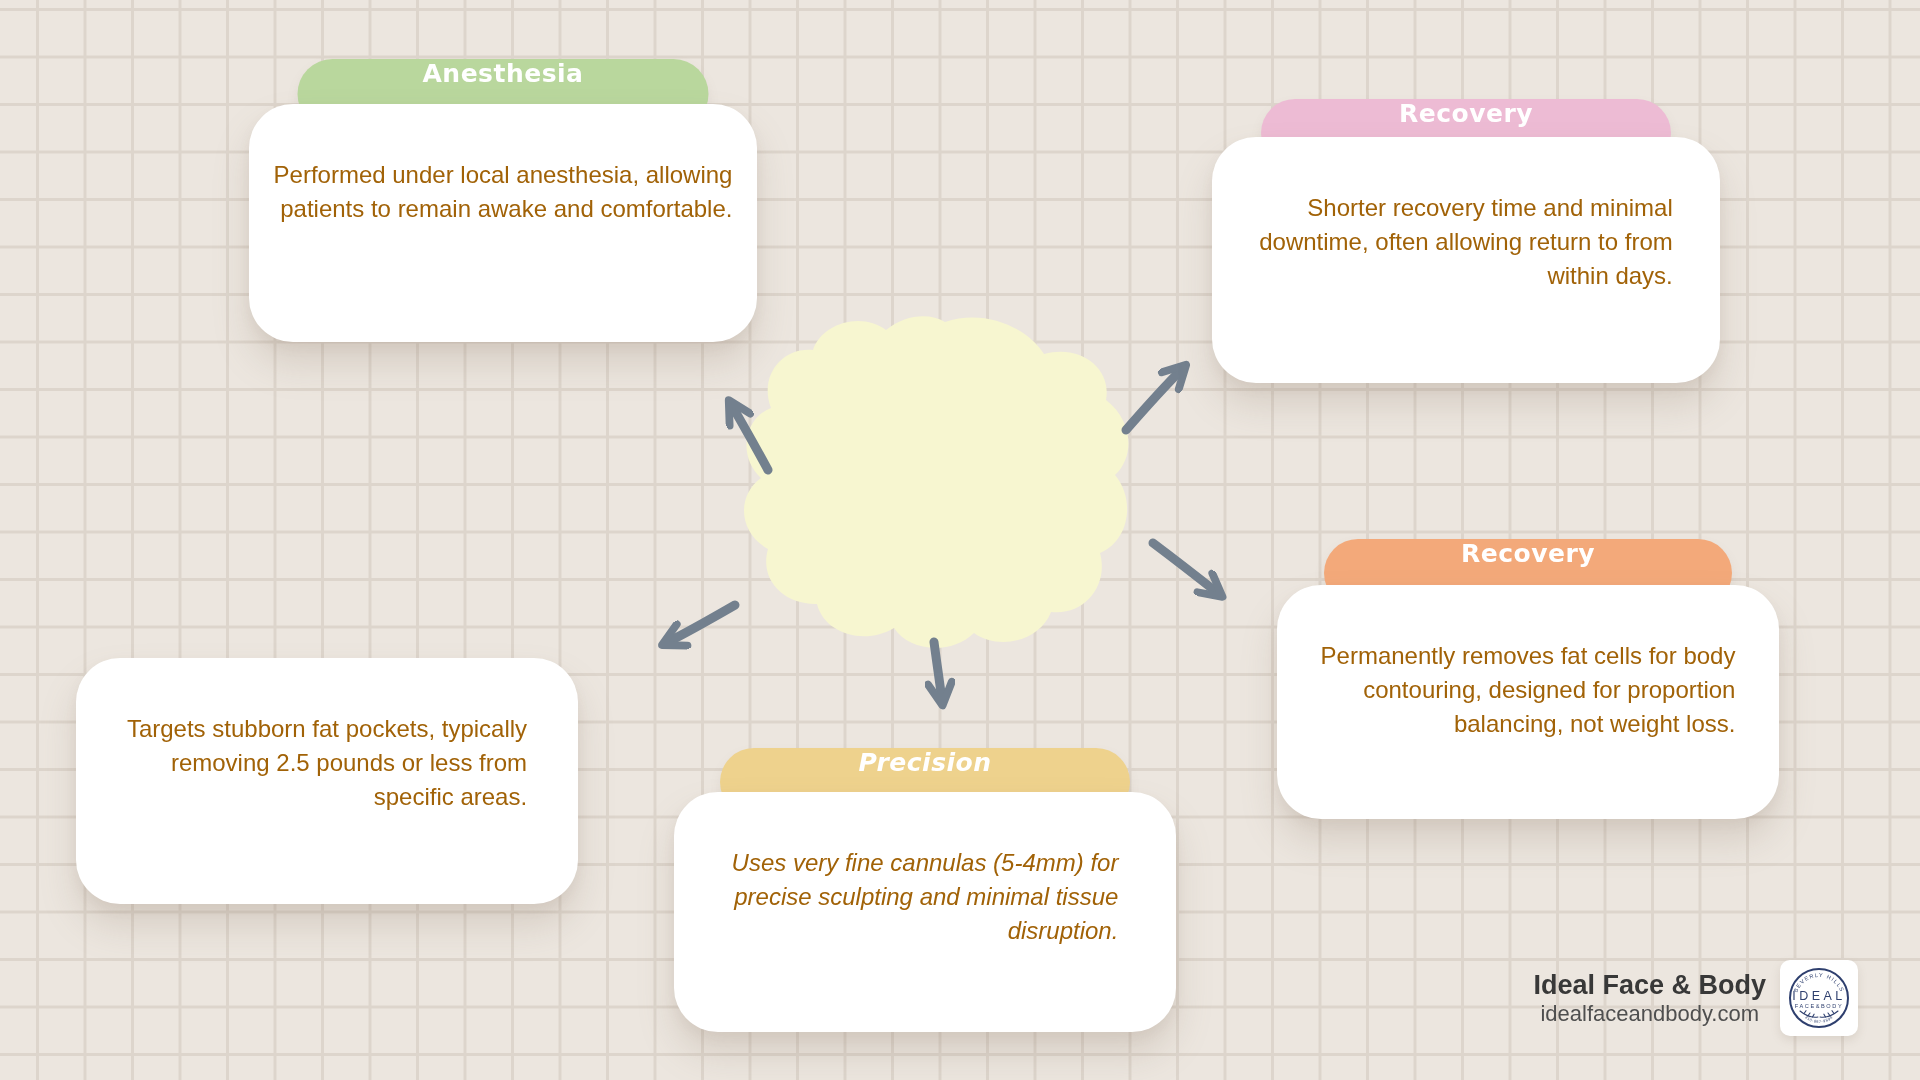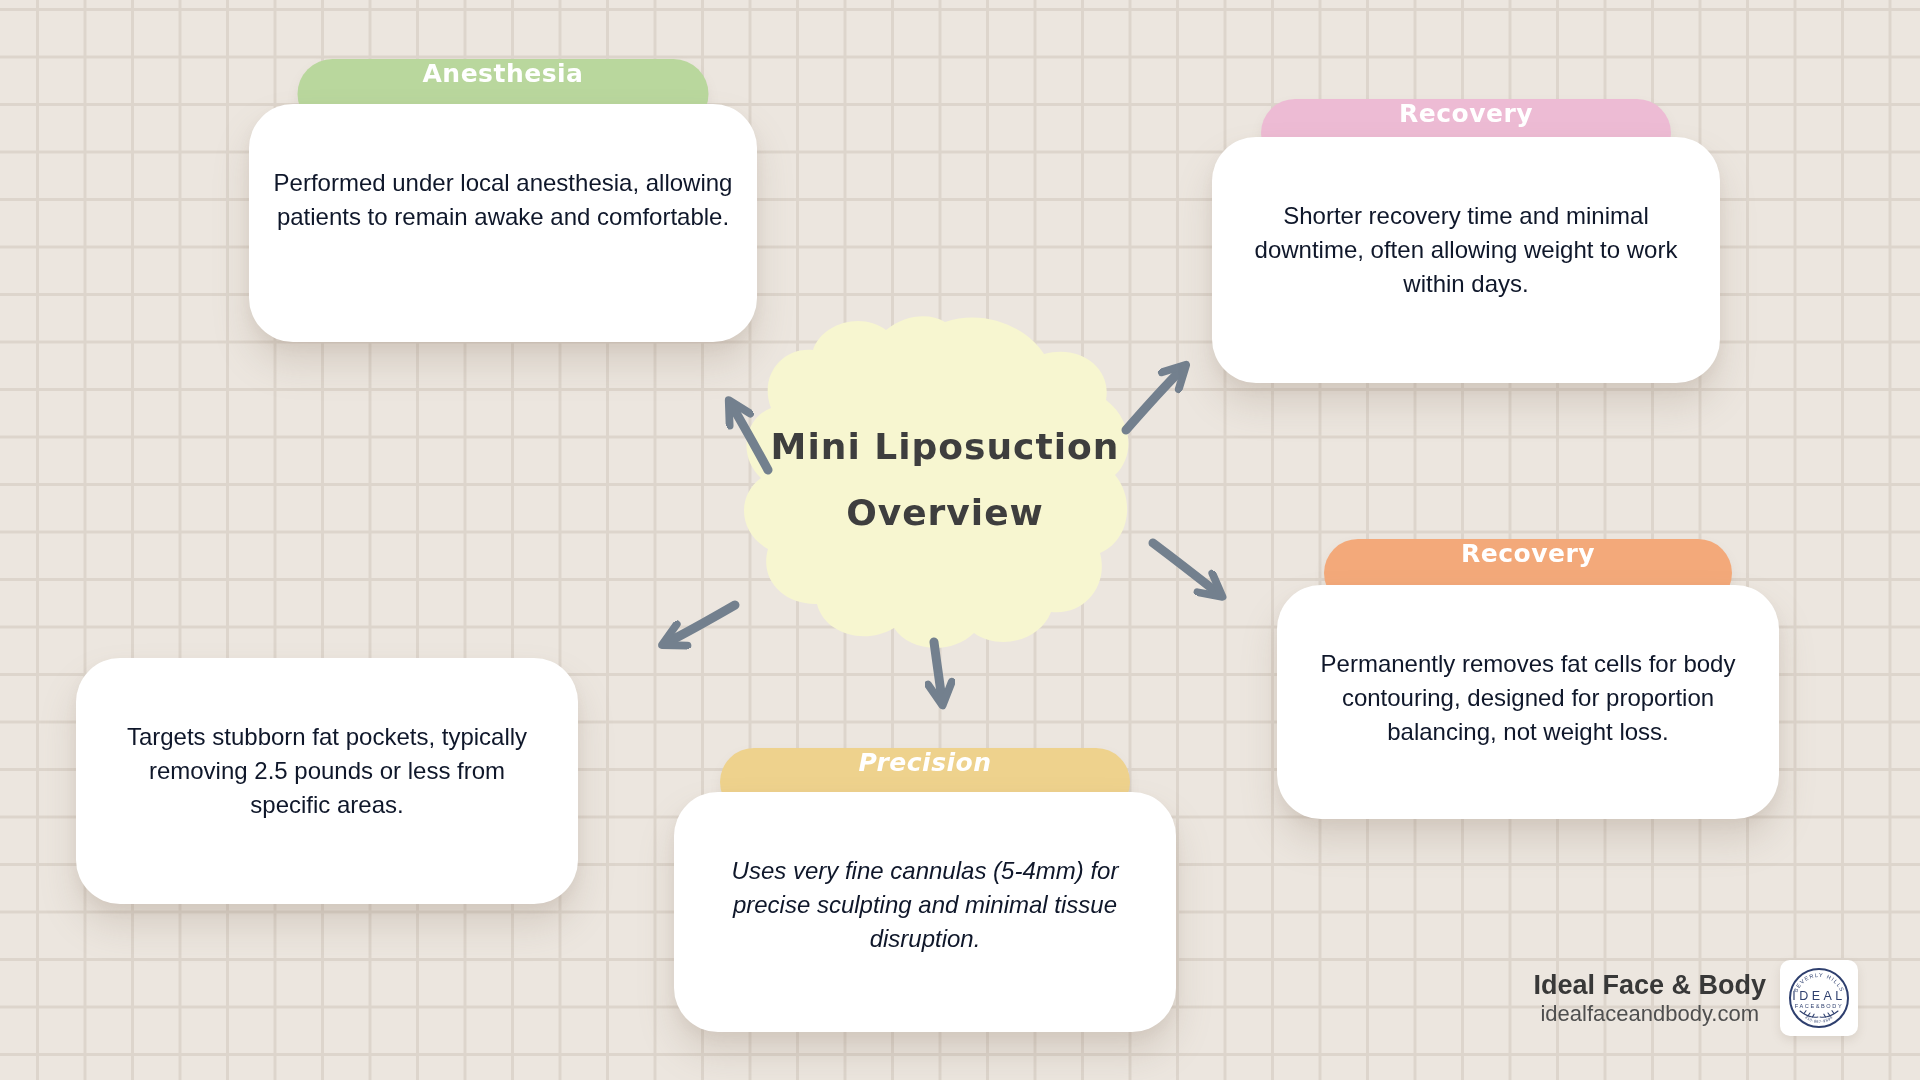--- a/index.html
+++ b/index.html
@@ -32,22 +32,22 @@
     font-family:"DejaVu Sans",sans-serif;font-weight:bold;
     font-size:25px;color:#ffffff;letter-spacing:0.5px;
   }
   .card{
     position:absolute;left:0;top:0;width:100%;height:100%;z-index:2;
     background:#ffffff;border-radius:44px;
     box-shadow:0 22px 36px rgba(141,121,104,0.22),0 6px 12px rgba(141,121,104,0.08);
     display:flex;justify-content:center;
   }
   .card-text{
-    margin:16px;padding-top:46px;text-align:center;white-space:pre-line;
-    font-size:24px;line-height:34px;color:#0f172a;
+    margin:8px;padding-top:46px;text-align:right;white-space:pre-line;
+    font-size:24px;line-height:34px;color:#a16207;
   }
   .footer{
     position:absolute;right:62px;bottom:44px;
     display:flex;align-items:center;gap:14px;
   }
   .footer-text{text-align:center;}
   .brand-name{font-size:27px;font-weight:bold;color:#383838;}
   .brand-site{font-size:22px;color:#4f4f4f;}
   .logo-badge{
     width:78px;height:76px;background:#ffffff;border-radius:10px;
@@ -85,40 +85,38 @@
 
     <g stroke="#73808e" stroke-width="9" stroke-linecap="round" fill="none">
       <path d="M 768,470 C 754,444 742,423 731,404" marker-end="url(#ah)"></path>
       <path d="M 1126,430 C 1147,406 1166,385 1183,368" marker-end="url(#ah)"></path>
       <path d="M 1153,543 C 1177,561 1200,579 1219,594" marker-end="url(#ah)"></path>
       <path d="M 934,642 C 937,665 940,684 942,701" marker-end="url(#ah)"></path>
       <path d="M 735,605 C 709,620 686,633 666,643" marker-end="url(#ah)"></path>
     </g>
   </svg>
 
-  <div class="center-title">Mini Liposuction
-Overview</div>
 
   <div class="card-group" style="left:249px;top:104px;width:508px;height:238px;">
     <div class="pill" style="top: -45px; width: 411px; height: 70px; background-color: rgb(185, 215, 157);">
       <span class="pill-label">Anesthesia</span>
     </div>
     <div class="card">
       <p class="card-text">Performed under local anesthesia, allowing
 patients to remain awake and comfortable.</p>
     </div>
   </div>
 
   <div class="card-group" style="left:1212px;top:137px;width:508px;height:246px;">
     <div class="pill" style="top: -38px; width: 410px; height: 68px; background-color: rgb(237, 187, 212);">
       <span class="pill-label">Recovery</span>
     </div>
     <div class="card">
       <p class="card-text">Shorter recovery time and minimal
-downtime, often allowing weight to work
+downtime, often allowing return to from
 within days.</p>
     </div>
   </div>
 
   <div class="card-group" style="left:76px;top:658px;width:502px;height:246px;">
     <div class="card">
       <p class="card-text">Targets stubborn fat pockets, typically
 removing 2.5 pounds or less from
 specific areas.</p>
     </div>

